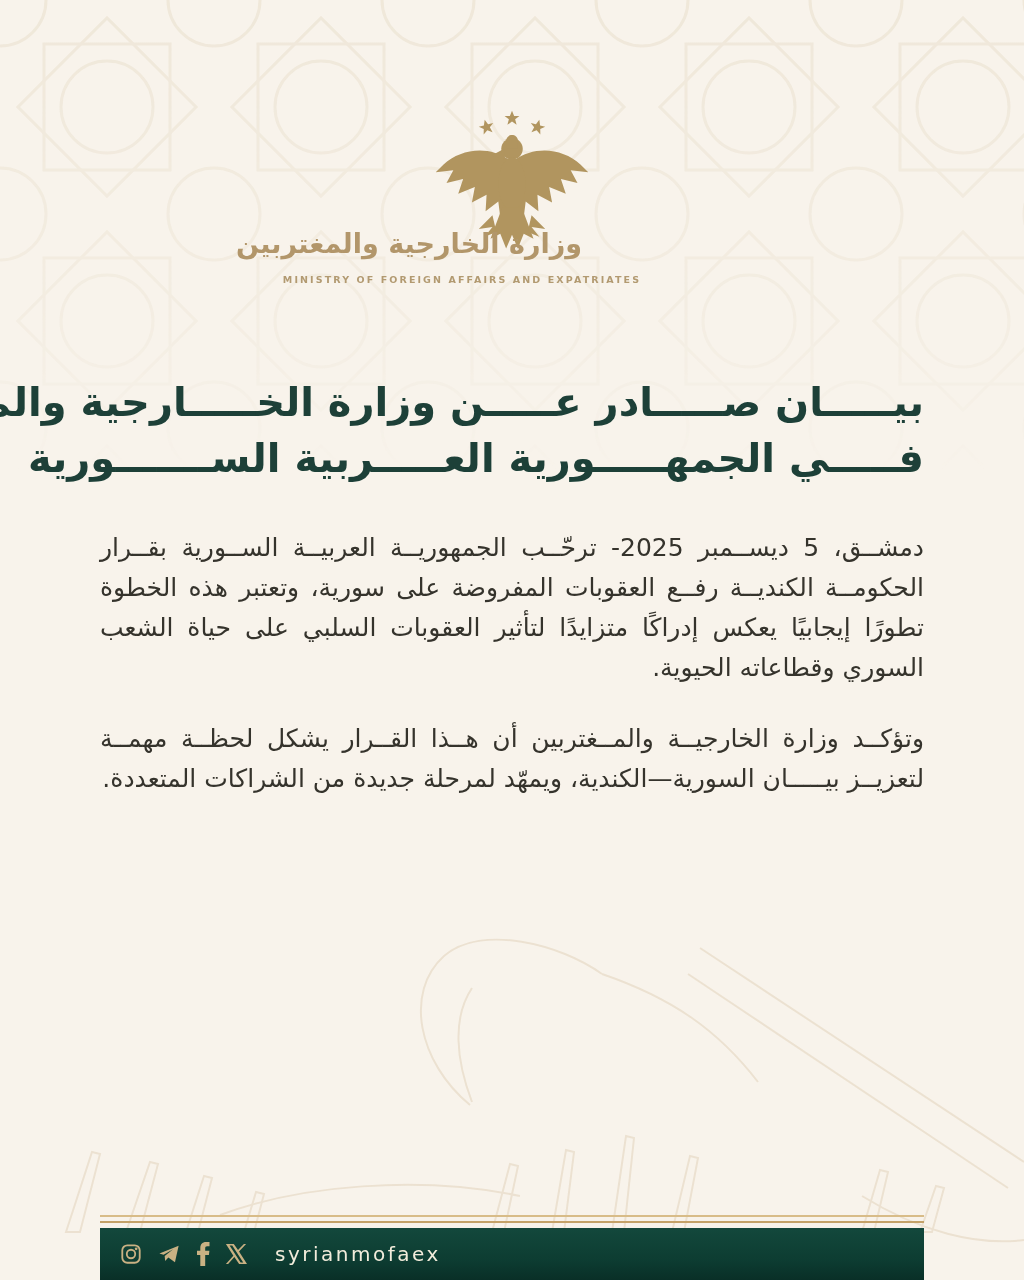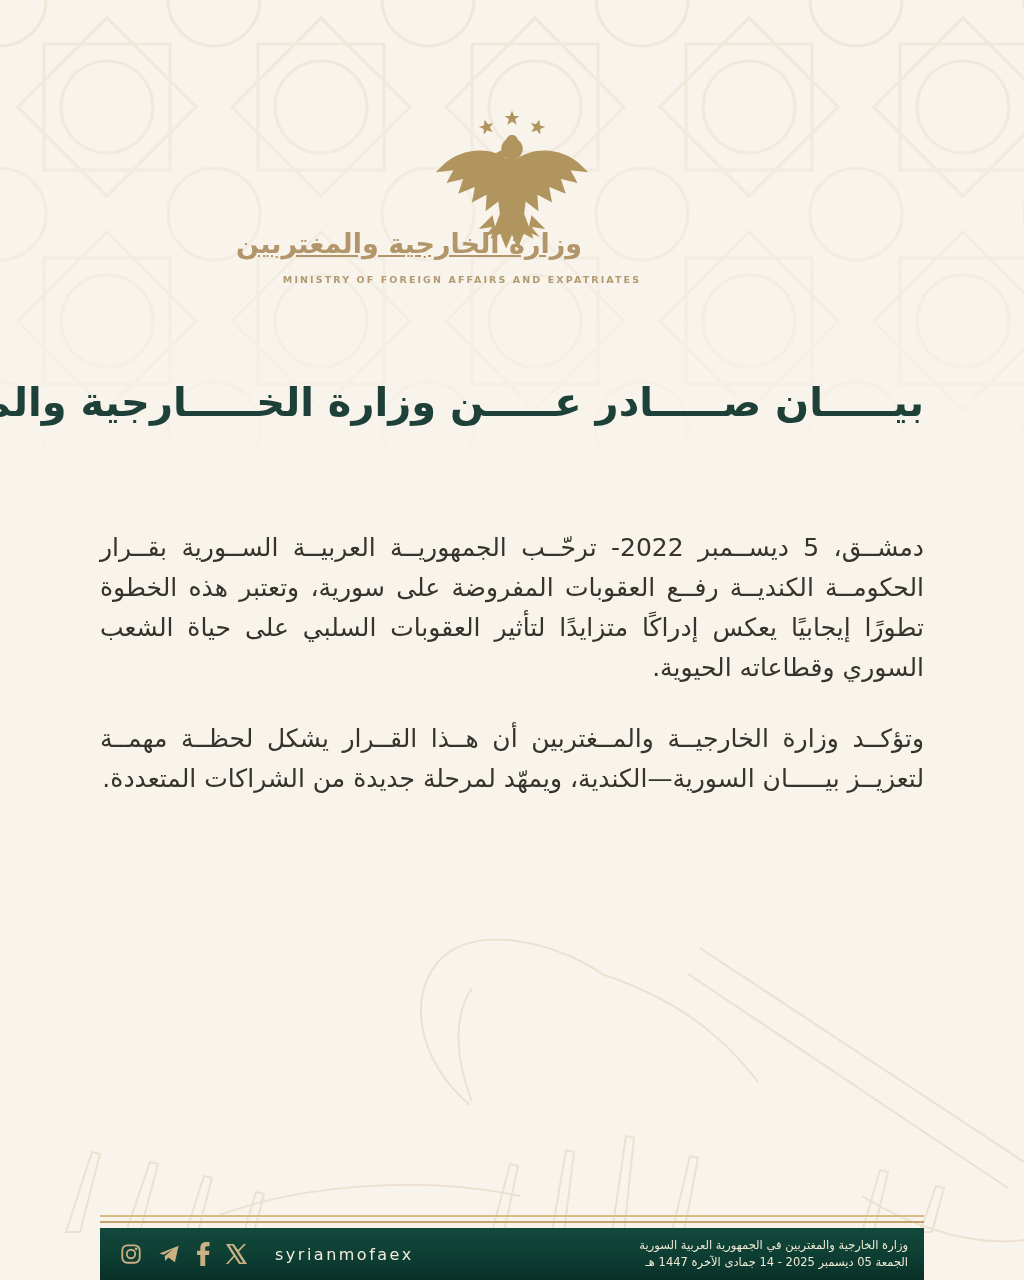--- a/index.html
+++ b/index.html
@@ -9,21 +9,21 @@
     font-family:"DejaVu Sans",sans-serif;
   }
   .abs{position:absolute;}
   
   #bg-pattern{left:0;top:0;}
   #bg-watermark{left:0;top:0;}
   
   #emblem-wrap{left:0;top:108;width:1024px;text-align:center;top:108px;}
   #calligraphy{
     left:0;top:228px;width:818px;text-align:center;
-    font-weight:bold;font-size:27px;color:#b2966a;letter-spacing:1px;text-decoration:underline;
+    font-weight:bold;font-size:27px;color:#b2966a;letter-spacing:1px;
   }
   #caption-en{
     left:0;top:274px;width:924px;text-align:center;
     font-size:9.5px;color:#b29a71;letter-spacing:2.1px;font-weight:bold;
   }
   
   #title{
     left:100px;top:374px;width:824px;direction:rtl;
     color:#1d4038;font-weight:bold;font-size:40px;line-height:56px;
   }
@@ -42,21 +42,21 @@
   #gold-line-1{top:1215px;background:#d8bc88;}
   #gold-line-2{top:1221px;background:#c4a269;}
   #footer-bar{
     left:100px;top:1228px;width:824px;height:52px;
     background:linear-gradient(180deg,#13483c 0%,#0d3d32 60%,#092f27 100%);
     display:flex;align-items:center;
   }
   #social-icons{display:flex;align-items:center;gap:15px;margin-right:20px;margin-left:20px;}
   #social-icons svg{display:block;}
   #handle{
-    color:#f2ecdb;font-size:16px;letter-spacing:2.5px;margin-left:8px;
+    color:#f2ecdb;font-size:20px;letter-spacing:2.5px;margin-left:8px;
   }
   #footer-right{
     margin-left:auto;margin-right:16px;direction:rtl;text-align:right;
     color:#efe8d4;font-size:11.5px;line-height:17px;
   }
   .fa-text{white-space:nowrap;}
 </style>
 </head>
 <body>
 
@@ -142,24 +142,25 @@
       <path d="M70,108 L56,122 L70,120 L62,130 L74,125 Z"></path>
       <path d="M110,108 L124,122 L110,120 L118,130 L106,125 Z"></path>
     </g>
   </svg>
 </div>
 <div class="abs" id="calligraphy">وزارة الخارجية والمغتربين</div>
 <div class="abs" id="caption-en">MINISTRY OF FOREIGN AFFAIRS AND EXPATRIATES</div>
 
 <div class="abs" id="title">
   <div class="tline">بيـــــان صـــــادر عـــــن وزارة الخـــــارجية والمغتـــــربين</div>
+  <div class="tline">فـــــي الجمهـــــورية العـــــربية الســـــــورية</div>
 </div>
 
 <div class="abs" id="body-text">
-  <p>دمشــق، 5 ديســمبر 2022- ترحّــب الجمهوريــة العربيــة الســورية بقــرار الحكومــة الكنديــة رفــع العقوبات المفروضة على سورية، وتعتبر هذه الخطوة تطورًا إيجابيًا يعكس إدراكًا متزايدًا لتأثير العقوبات السلبي على حياة الشعب السوري وقطاعاته الحيوية.</p>
+  <p>دمشــق، 5 ديســمبر 2025- ترحّــب الجمهوريــة العربيــة الســورية بقــرار الحكومــة الكنديــة رفــع العقوبات المفروضة على سورية، وتعتبر هذه الخطوة تطورًا إيجابيًا يعكس إدراكًا متزايدًا لتأثير العقوبات السلبي على حياة الشعب السوري وقطاعاته الحيوية.</p>
   <p>وتؤكــد وزارة الخارجيــة والمــغتربين أن هــذا القــرار يشكل لحظــة مهمــة لتعزيــز بيـــــان السورية—الكندية، ويمهّد لمرحلة جديدة من الشراكات المتعددة.</p>
 </div>
 
 <div class="abs gold-line" id="gold-line-1"></div>
 <div class="abs gold-line" id="gold-line-2"></div>
 
 <div class="abs" id="footer-bar">
   <div id="social-icons">
     <svg width="22" height="22" viewBox="0 0 24 24">
       <g fill="none" stroke="#c9b183" stroke-width="2">
@@ -172,17 +173,13 @@
       <path fill="#c9b183" d="M1.5,11.5 L22.5,3 L18.5,21 L11.3,15.8 L7.8,19.6 L7.3,14.2 L16.5,6.8 L6.1,12.9 Z"></path>
     </svg>
     <svg width="14" height="24" viewBox="0 0 14 24">
       <path fill="#c9b183" d="M9.2,24 L4.3,24 L4.3,13 L1,13 L1,8.8 L4.3,8.8 L4.3,6.2 C4.3,2.4 6,0 10.3,0 L13.5,0 L13.5,4.2 L11.2,4.2 C9.6,4.2 9.2,4.9 9.2,6.3 L9.2,8.8 L13.4,8.8 L12.9,13 L9.2,13 Z"></path>
     </svg>
     <svg width="22" height="22" viewBox="0 0 24 24">
       <path fill="#c9b183" d="M1,1 L9.6,1 L14.2,7.6 L20.6,1 L23,1 L15.3,9.2 L24,23 L15.4,23 L10.2,15.4 L3.4,23 L1,23 L9.1,13.8 Z M5,2.8 L17.0,21.2 L19.9,21.2 L7.9,2.8 Z"></path>
     </svg>
   </div>
   <div id="handle">syrianmofaex</div>
-  <div id="footer-right">
-    <div class="fa-text">وزارة الخارجية والمغتربين في الجمهورية العربية السورية</div>
-    <div class="fa-text">الجمعة 05 ديسمبر 2025 - 14 جمادى الآخرة 1447 هـ</div>
-  </div>
 </div>
 
 </body></html>

